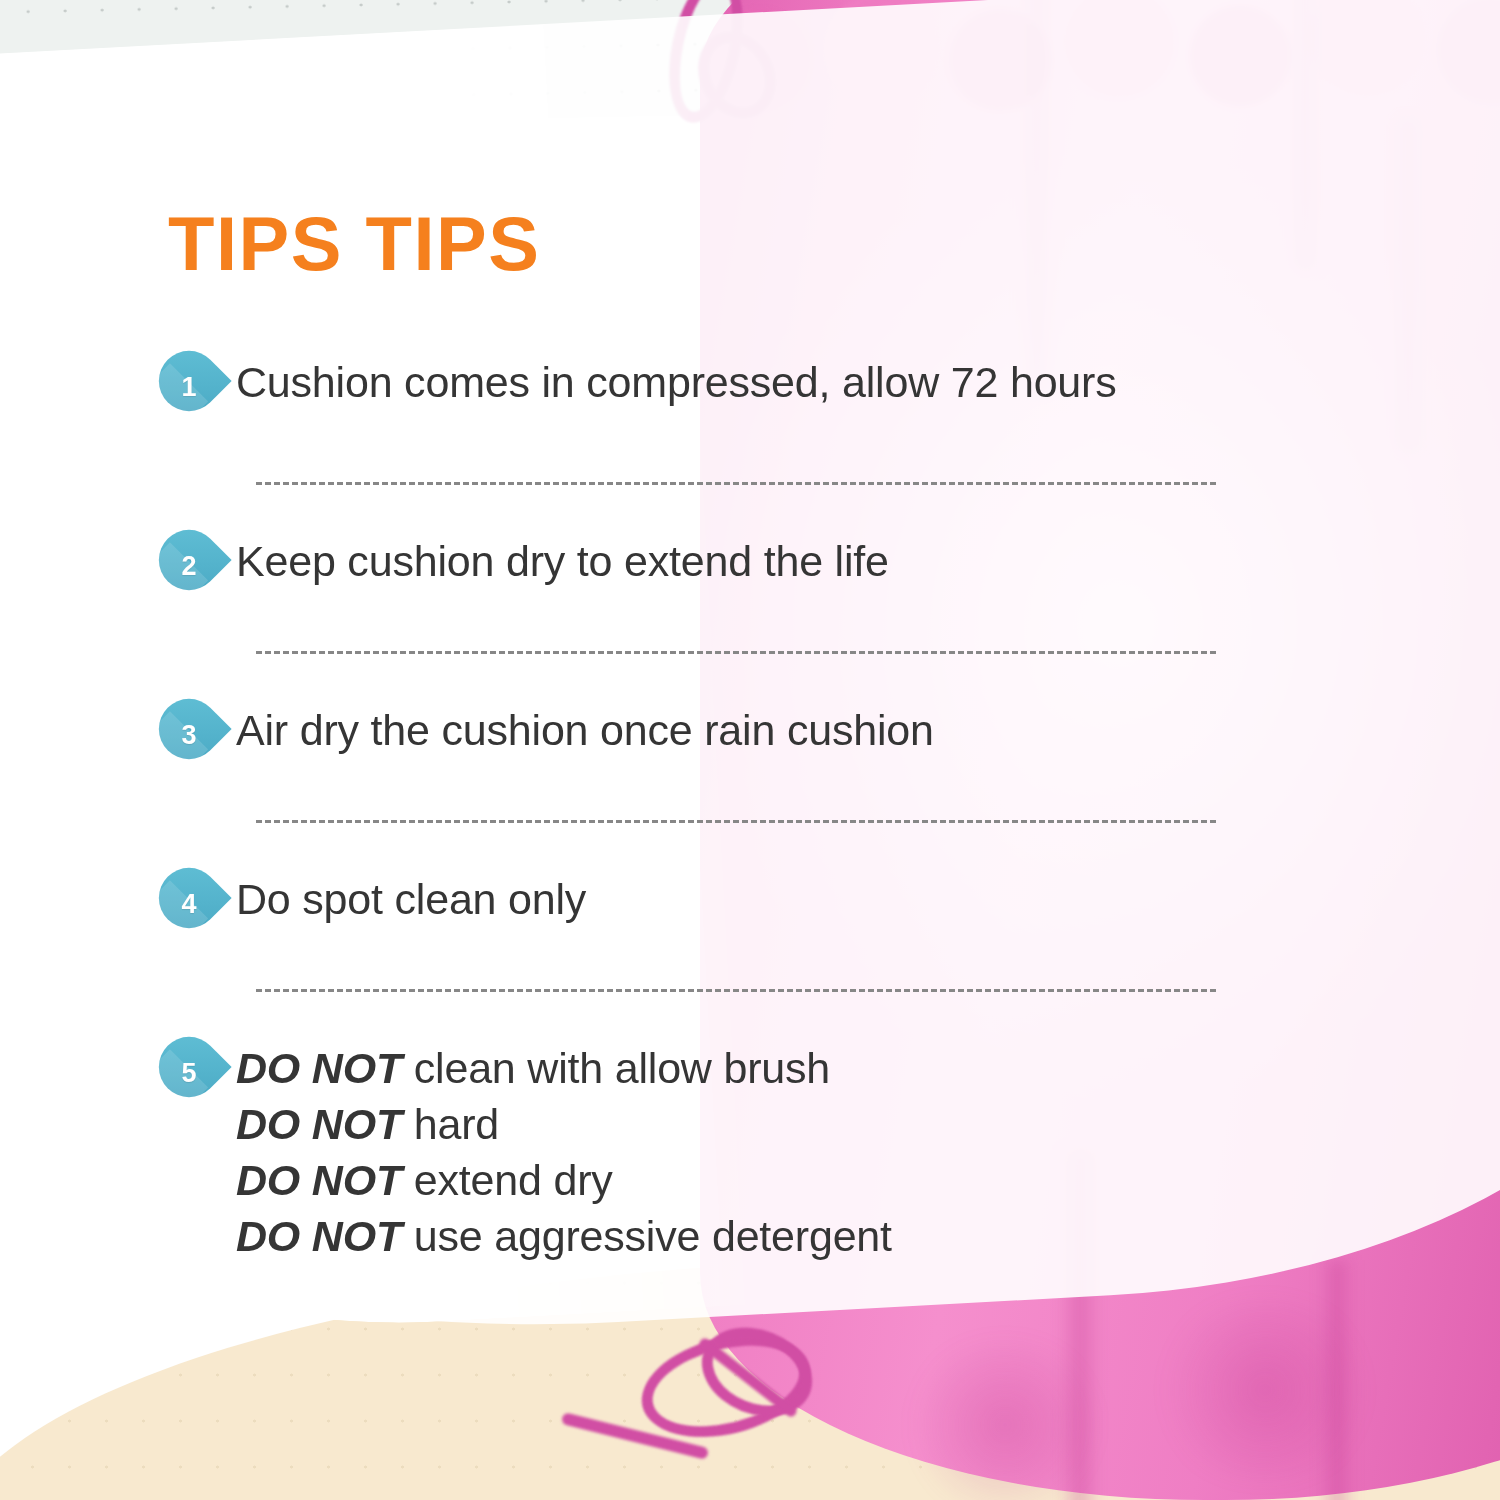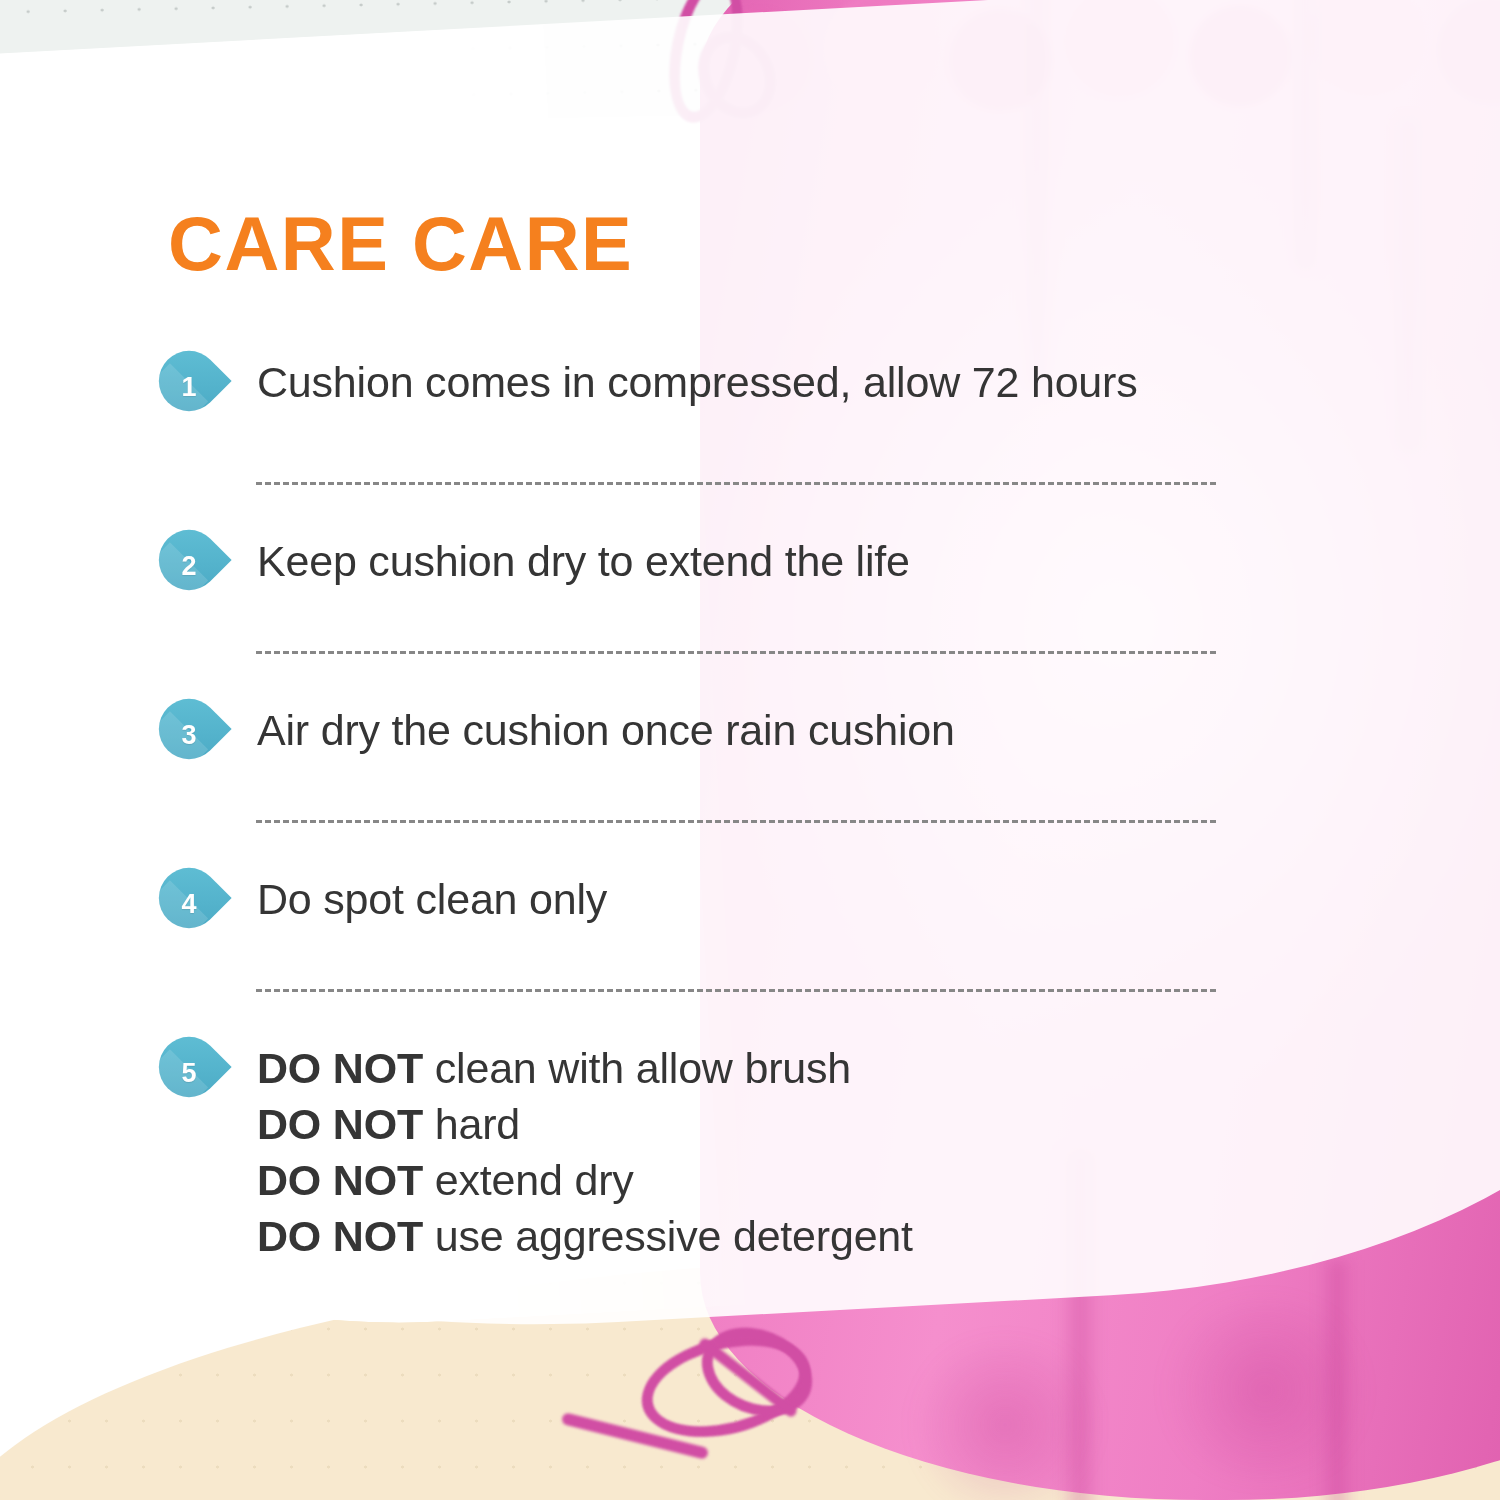--- a/index.html
+++ b/index.html
@@ -235,25 +235,25 @@
     flex: 1 1 auto;
     color: #353535;
     font-size: 43px;
     line-height: 1.30;
     font-family: "Liberation Sans", sans-serif;
     padding-top: 3px;
     letter-spacing: -0.2px;
   }
   .tip-text .strong {
     font-weight: bold;
+    font-style: italic;
   }
   .tip-text .donot-line {
     display: block;
     white-space: nowrap;
-    margin-left: 21px;
   }
 
   .divider {
     height: 0;
     border-top: 3px dashed #878787;
     margin: 0 0 0 96px;
     width: 960px;
   }
 
   
@@ -285,21 +285,21 @@
     <div class="strap s-bot-b"></div>
     <div class="strap-tail tail1"></div>
     <div class="strap-tail tail2"></div>
   </div>
 
   <div class="overlay-panel"></div>
   <div class="overlay-solid"></div>
 
   <div class="content">
 
-    <div class="page-title">CARE CARE</div>
+    <div class="page-title">TIPS TIPS</div>
 
     <div class="tips-list">
 
       <div class="tip-row">
         <div class="badge">
           <div class="drop"></div>
           <div class="num">1</div>
         </div>
         <div class="tip-text">
           <span class="donot-line">Cushion comes in compressed, allow 72 hours</span>

